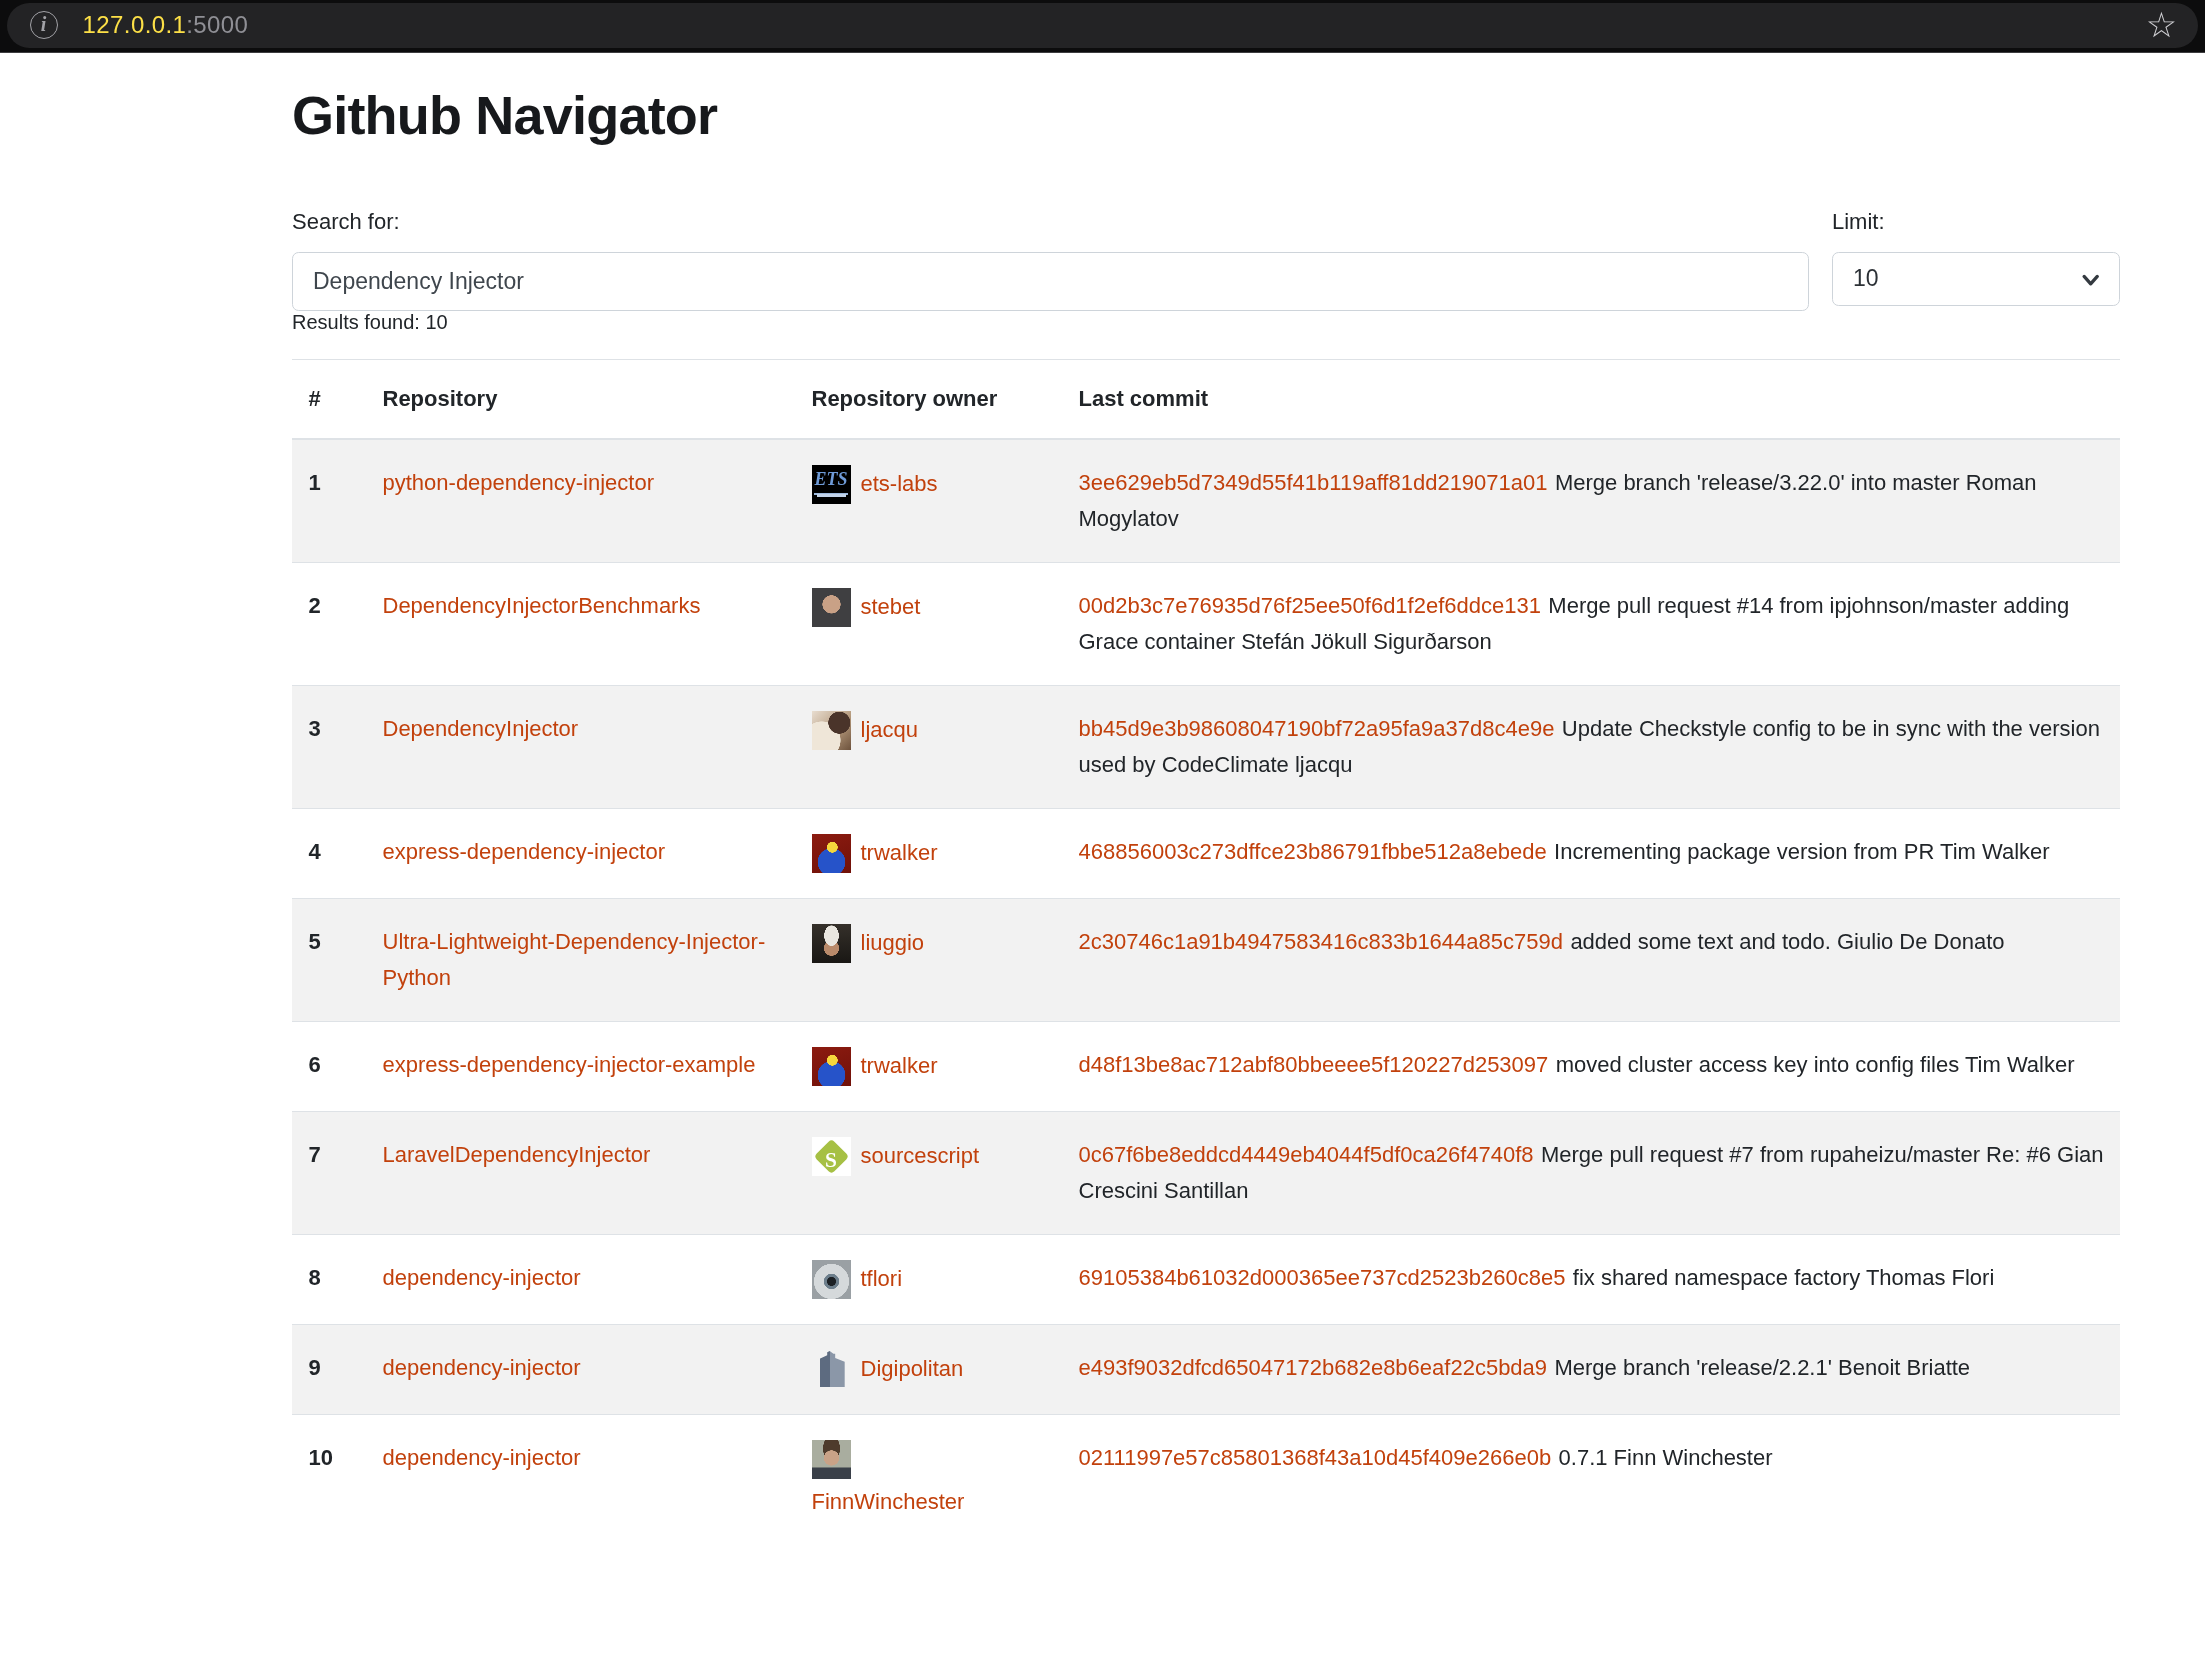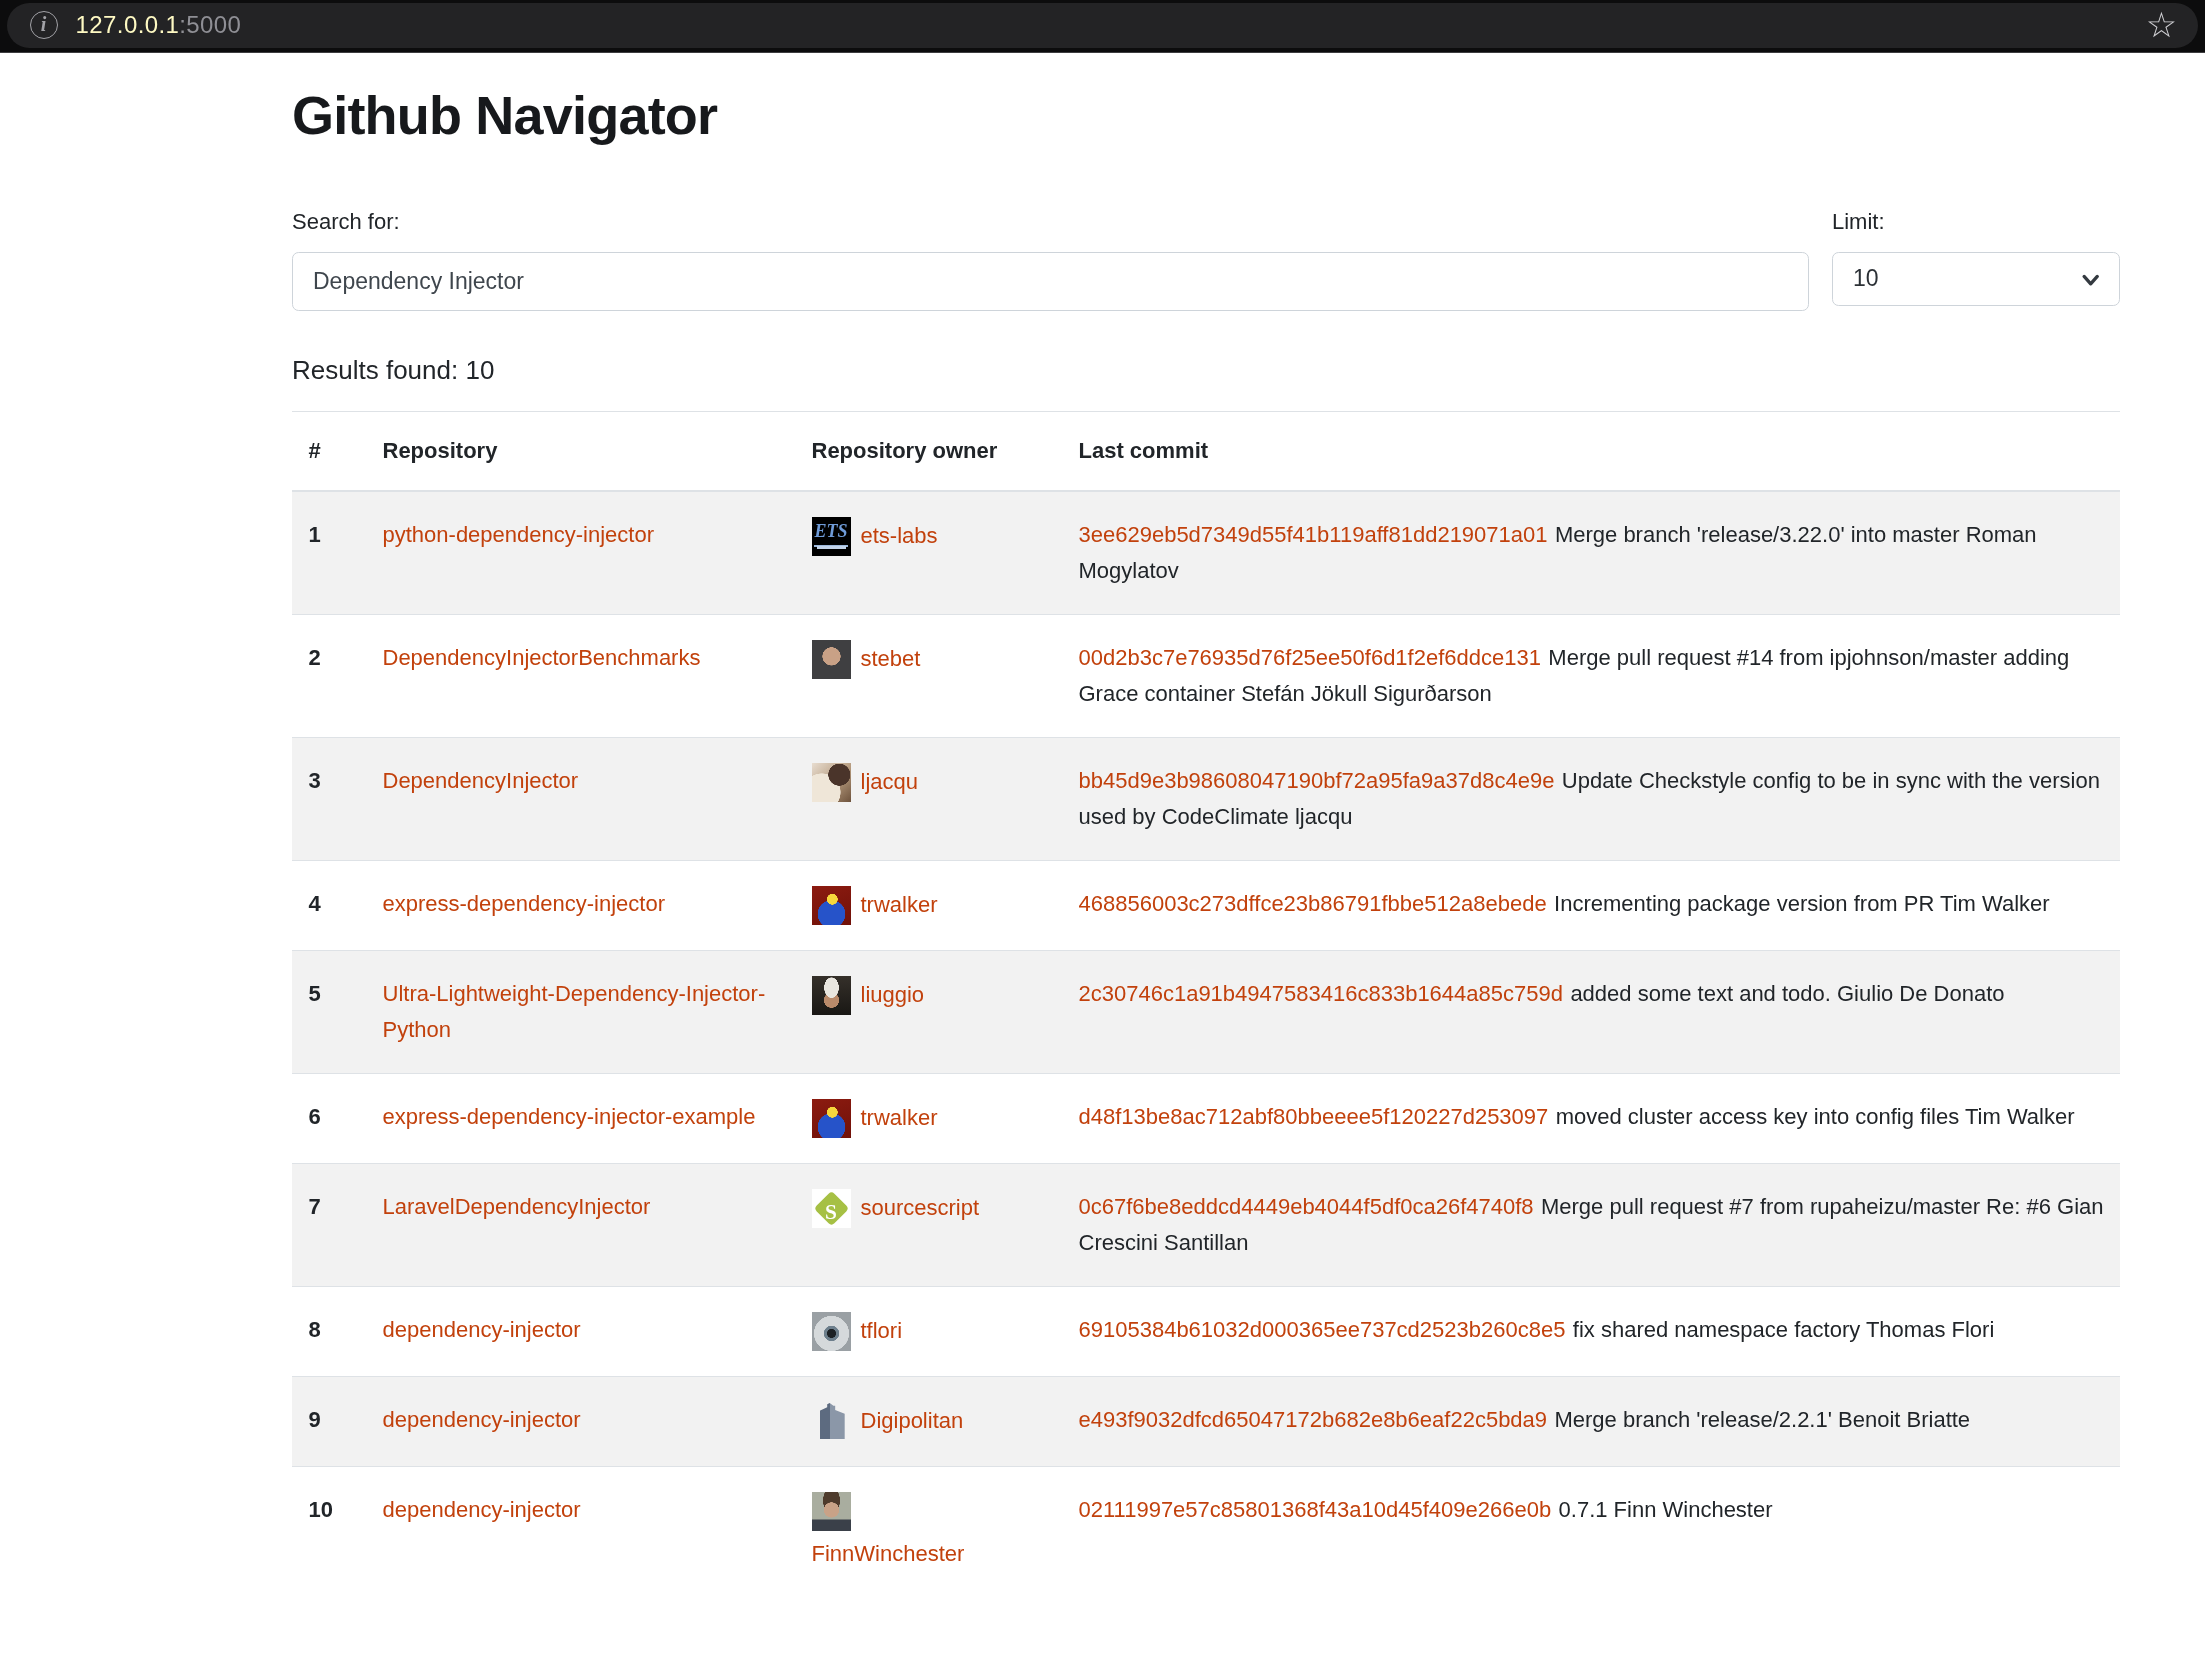--- a/index.html
+++ b/index.html
@@ -8,21 +8,21 @@
 
   
   .browser-bar { position: relative; width: 100%; height: 53px; background: #0c0c0d;
     border-bottom: 1.6px solid #3e3e40; }
   .url-field { position: absolute; left: 6.6px; right: 6.6px; top: 2.5px; bottom: 4.1px;
     background: #232325; border-radius: 25px; display: flex; align-items: center; }
   .info-icon { margin-left: 23px; width: 28px; height: 28px; border: 1.6px solid #a2a2a7;
     border-radius: 50%; color: #a2a2a7; font-size: 20px; line-height: 25px; text-align: center;
     font-family: "Liberation Serif", serif; font-style: italic; font-weight: bold; }
   .url-text { margin-left: 18px; font-size: 24px; letter-spacing: 0.4px; }
-  .url-host { color: #fef9c3; }
+  .url-host { color: #fde047; margin-left: 7px; }
   .url-port { color: #8f8f95; }
   .star-icon { position: absolute; right: 21.4px; top: 50%; transform: translateY(-52%);
     color: #cfcfd3; font-size: 35px; line-height: 35px; }
 
   
   .container { margin-left: 292px; width: 1828px; }
   h1.page-title { margin-top: 31px; font-size: 54px; font-weight: 700; color: #17191c;
     letter-spacing: -0.8px; margin-bottom: 63px; }
 
   .search-row { display: flex; justify-content: space-between; align-items: flex-start; }
@@ -30,21 +30,21 @@
   .search-col { width: 1517px; }
   .limit-col { width: 288px; }
   .search-input { width: 100%; height: 59px; border: 1.6px solid #ced4da; border-radius: 6.6px;
     font-size: 23px; color: #3f464d; padding: 0 20px; outline: none;
     font-family: "Liberation Sans", sans-serif; background: #fff; }
   .select-box { position: relative; width: 100%; height: 54px; border: 1.6px solid #ced4da;
     border-radius: 6.6px; background: #fff; display: flex; align-items: center;
     padding: 0 20px; font-size: 23px; color: #2c3136; cursor: default; }
   .chevron-down { position: absolute; right: 18px; top: 16.5px; }
 
-  .results-line { margin-top: 44px; font-size: 26px; }
+  .results-line { font-size: 20px; }
 
   
   table.results-table { width: 100%; border-collapse: collapse; margin-top: 25px; }
   .results-table th { text-align: left; font-weight: 700; font-size: 22px;
     padding: 26px 16.5px; border-top: 1.6px solid #dee2e6; border-bottom: 2.5px solid #dee2e6; }
   .results-table td { vertical-align: top; font-size: 22px; line-height: 36px;
     padding: 25px 16.5px; border-top: 1.6px solid #dee2e6; }
   .results-table tr.striped { background: #f2f2f2; }
   .col-num { width: 74px; }
   .col-repo { width: 429px; }

